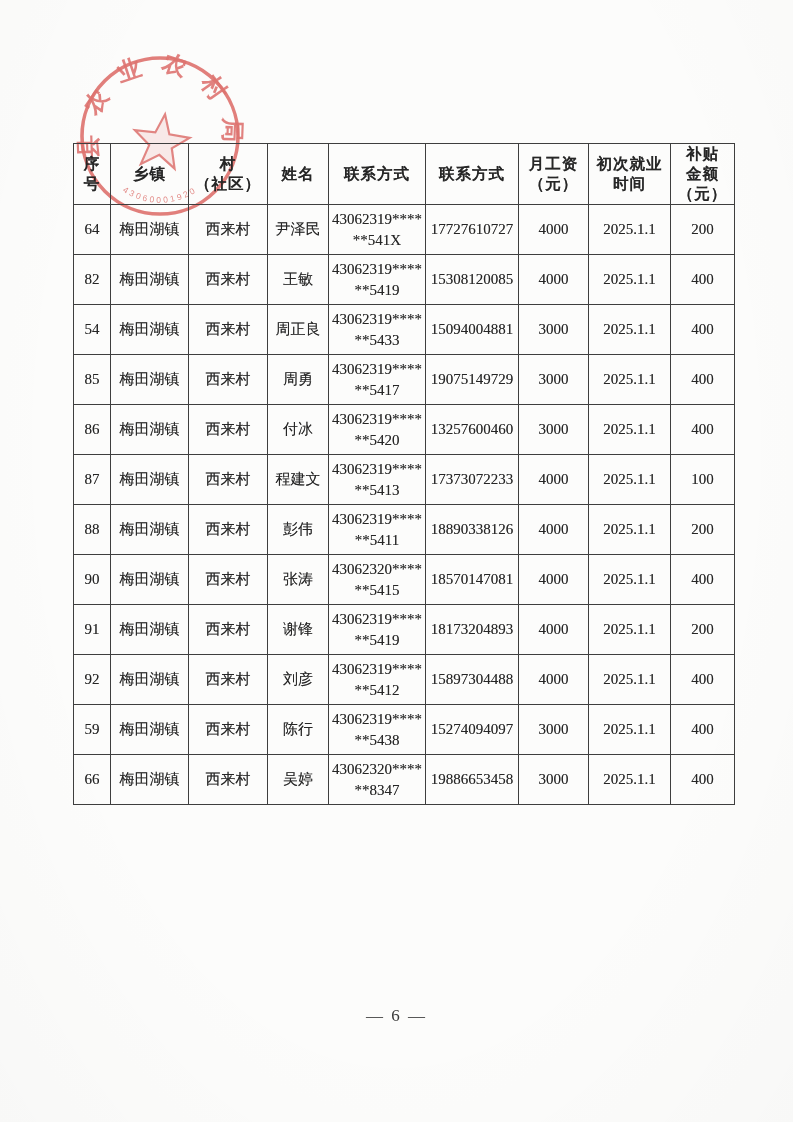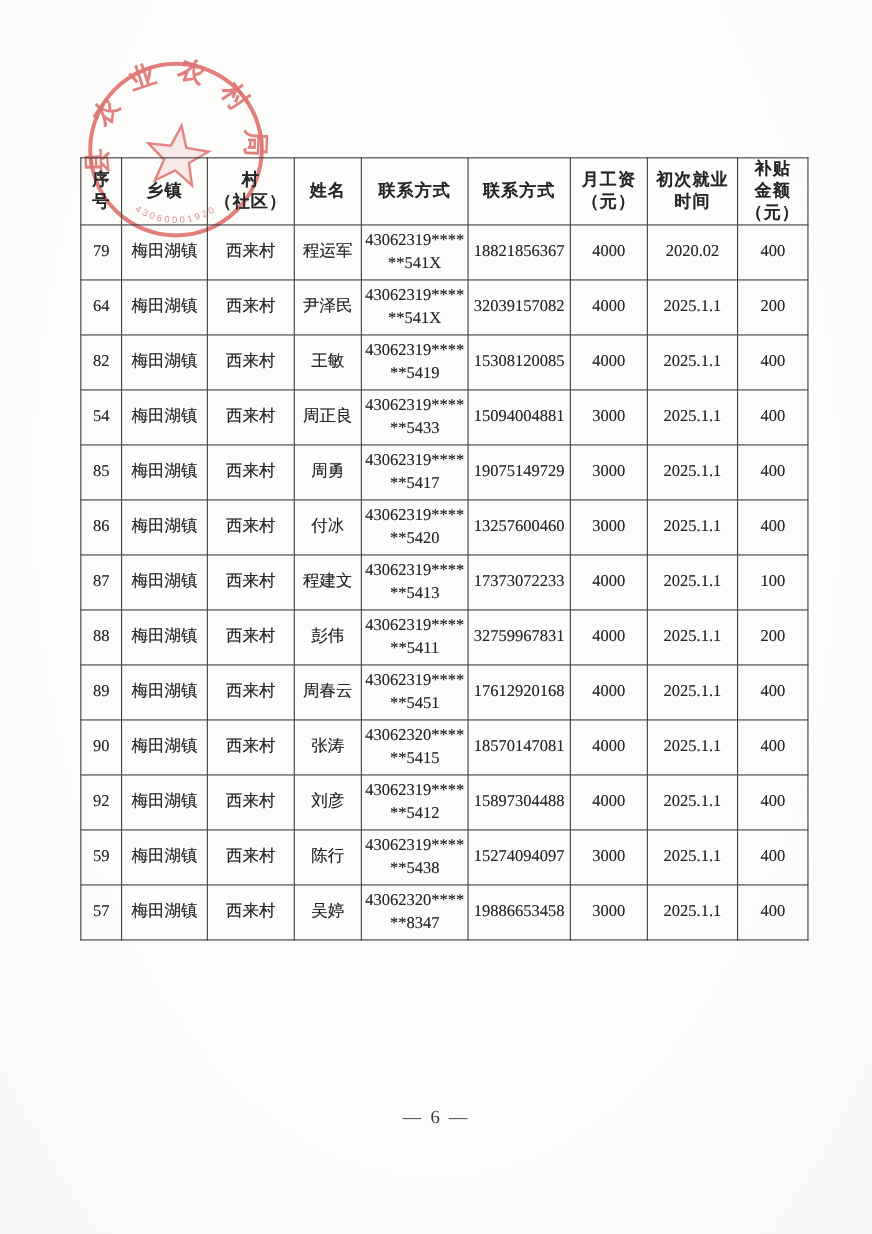--- a/index.html
+++ b/index.html
@@ -126,39 +126,27 @@
 （元）</th>
           <th>初次就业
 时间</th>
           <th>补贴
 金额
 （元）</th>
         </tr>
     </thead>
     <tbody>
         <tr>
-          <td>79</td>
-          <td>梅田湖镇</td>
-          <td>西来村</td>
-          <td>程运军</td>
+          <td>64</td>
+          <td>梅田湖镇</td>
+          <td>西来村</td>
+          <td>尹泽民</td>
           <td>43062319****
 **541X</td>
-          <td>18821856367</td>
-          <td>4000</td>
-          <td>2020.02</td>
-          <td>400</td>
-        </tr>
-        <tr>
-          <td>64</td>
-          <td>梅田湖镇</td>
-          <td>西来村</td>
-          <td>尹泽民</td>
-          <td>43062319****
-**541X</td>
-          <td>32039157082</td>
+          <td>17727610727</td>
           <td>4000</td>
           <td>2025.1.1</td>
           <td>200</td>
         </tr>
         <tr>
           <td>82</td>
           <td>梅田湖镇</td>
           <td>西来村</td>
           <td>王敏</td>
           <td>43062319****
@@ -216,50 +204,50 @@
           <td>2025.1.1</td>
           <td>100</td>
         </tr>
         <tr>
           <td>88</td>
           <td>梅田湖镇</td>
           <td>西来村</td>
           <td>彭伟</td>
           <td>43062319****
 **5411</td>
-          <td>32759967831</td>
+          <td>18890338126</td>
           <td>4000</td>
           <td>2025.1.1</td>
           <td>200</td>
-        </tr>
-        <tr>
-          <td>89</td>
-          <td>梅田湖镇</td>
-          <td>西来村</td>
-          <td>周春云</td>
-          <td>43062319****
-**5451</td>
-          <td>17612920168</td>
-          <td>4000</td>
-          <td>2025.1.1</td>
-          <td>400</td>
         </tr>
         <tr>
           <td>90</td>
           <td>梅田湖镇</td>
           <td>西来村</td>
           <td>张涛</td>
           <td>43062320****
 **5415</td>
           <td>18570147081</td>
           <td>4000</td>
           <td>2025.1.1</td>
           <td>400</td>
         </tr>
         <tr>
+          <td>91</td>
+          <td>梅田湖镇</td>
+          <td>西来村</td>
+          <td>谢锋</td>
+          <td>43062319****
+**5419</td>
+          <td>18173204893</td>
+          <td>4000</td>
+          <td>2025.1.1</td>
+          <td>200</td>
+        </tr>
+        <tr>
           <td>92</td>
           <td>梅田湖镇</td>
           <td>西来村</td>
           <td>刘彦</td>
           <td>43062319****
 **5412</td>
           <td>15897304488</td>
           <td>4000</td>
           <td>2025.1.1</td>
           <td>400</td>
@@ -270,21 +258,21 @@
           <td>西来村</td>
           <td>陈行</td>
           <td>43062319****
 **5438</td>
           <td>15274094097</td>
           <td>3000</td>
           <td>2025.1.1</td>
           <td>400</td>
         </tr>
         <tr>
-          <td>57</td>
+          <td>66</td>
           <td>梅田湖镇</td>
           <td>西来村</td>
           <td>吴婷</td>
           <td>43062320****
 **8347</td>
           <td>19886653458</td>
           <td>3000</td>
           <td>2025.1.1</td>
           <td>400</td>
         </tr>

